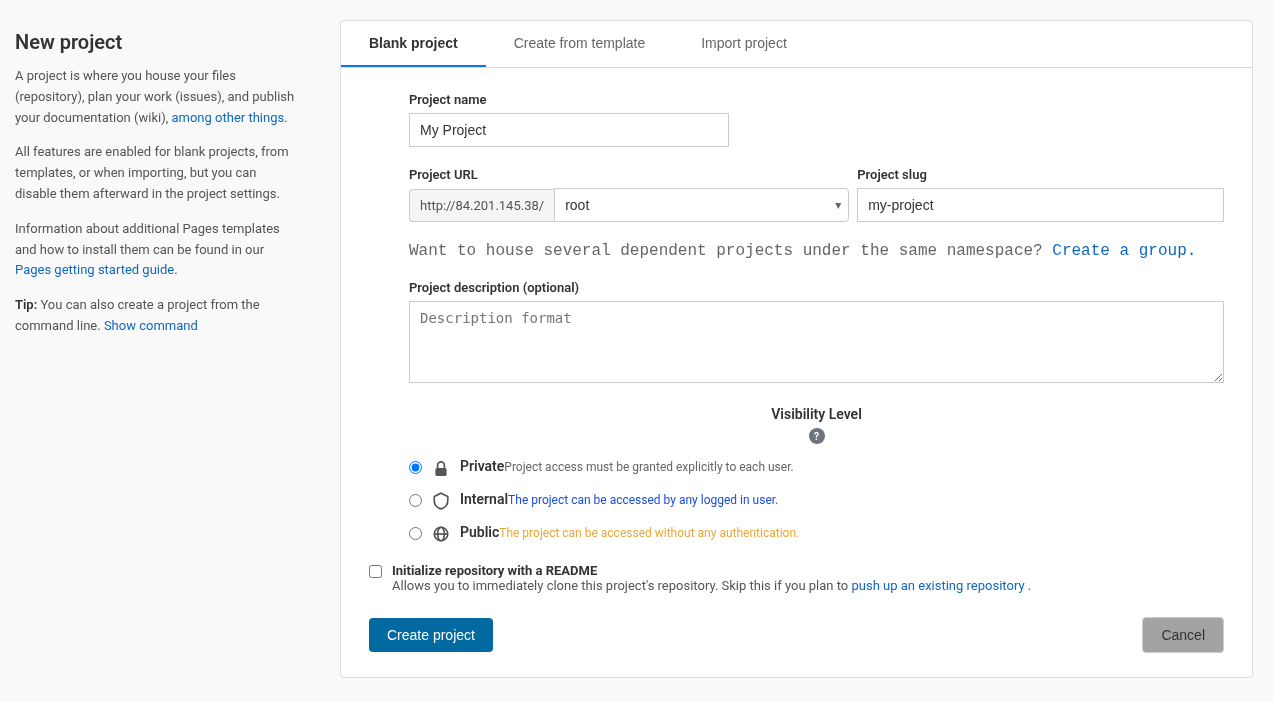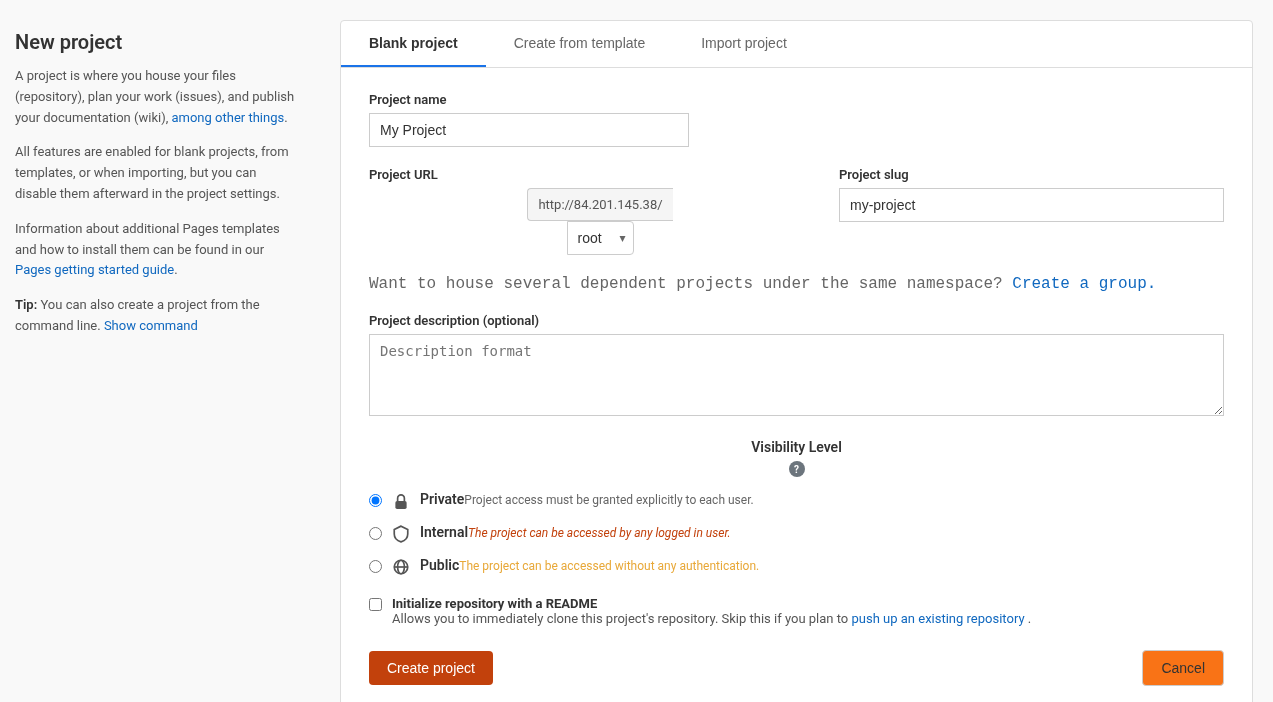--- a/index.html
+++ b/index.html
@@ -68,20 +68,21 @@
       color: #333;
       font-weight: 600;
       border-bottom: 2px solid #1a73e8;
     }
     
     .form-body {
       padding: 24px 28px;
     }
     .form-group {
       margin-bottom: 20px;
+      margin-left: 40px;
     }
     .form-label {
       display: block;
       font-size: 13px;
       font-weight: 600;
       color: #333;
       margin-bottom: 6px;
     }
     .form-control {
       width: 100%;
@@ -90,21 +91,20 @@
       border-radius: 0;
       font-size: 14px;
       color: #333;
       outline: none;
     }
     .project-name-input { max-width: 320px; }
     .url-row {
       display: flex;
       align-items: center;
       gap: 0;
-      flex-direction: column;
     }
     .url-prefix {
       padding: 8px 10px;
       background: #f5f5f5;
       border: 1px solid #ccc;
       border-right: none;
       border-radius: 4px 0 0 4px;
       font-size: 13px;
       color: #555;
       white-space: nowrap;
@@ -209,21 +209,21 @@
       color: #333;
       display: flex;
       align-items: center;
       gap: 6px;
     }
     .radio-desc {
       font-size: 12px;
       color: #e8a838;
       margin-top: 2px;
     }
-    .radio-desc.internal { color: #c2410c; font-style: italic; }
+    .radio-desc.internal { color: #1d4ed8; }
     .radio-desc.public { color: #e8a838; }
     .checkbox-row {
       display: flex;
       align-items: flex-start;
       gap: 10px;
       margin-bottom: 24px;
     }
     .checkbox-row input[type="checkbox"] {
       margin-top: 2px;
       cursor: pointer;
@@ -235,31 +235,31 @@
     .checkbox-label strong { color: #333; }
     .checkbox-label a { color: #1068bf; text-decoration: none; }
     .form-actions {
       display: flex;
       align-items: center;
       justify-content: space-between;
       margin-top: 8px;
     }
     .btn-create {
       padding: 9px 18px;
-      background: #c2410c;
+      background: #0369a1;
       color: #fff;
       border: none;
       border-radius: 4px;
       font-size: 14px;
       font-weight: 500;
       cursor: pointer;
     }
     .btn-cancel {
       padding: 9px 18px;
-      background: #f97316;
+      background: #a3a3a3;
       color: #333;
       border: 1px solid #ccc;
       border-radius: 4px;
       font-size: 14px;
       cursor: pointer;
     }
   </style>
 </head>
 <body>
 

